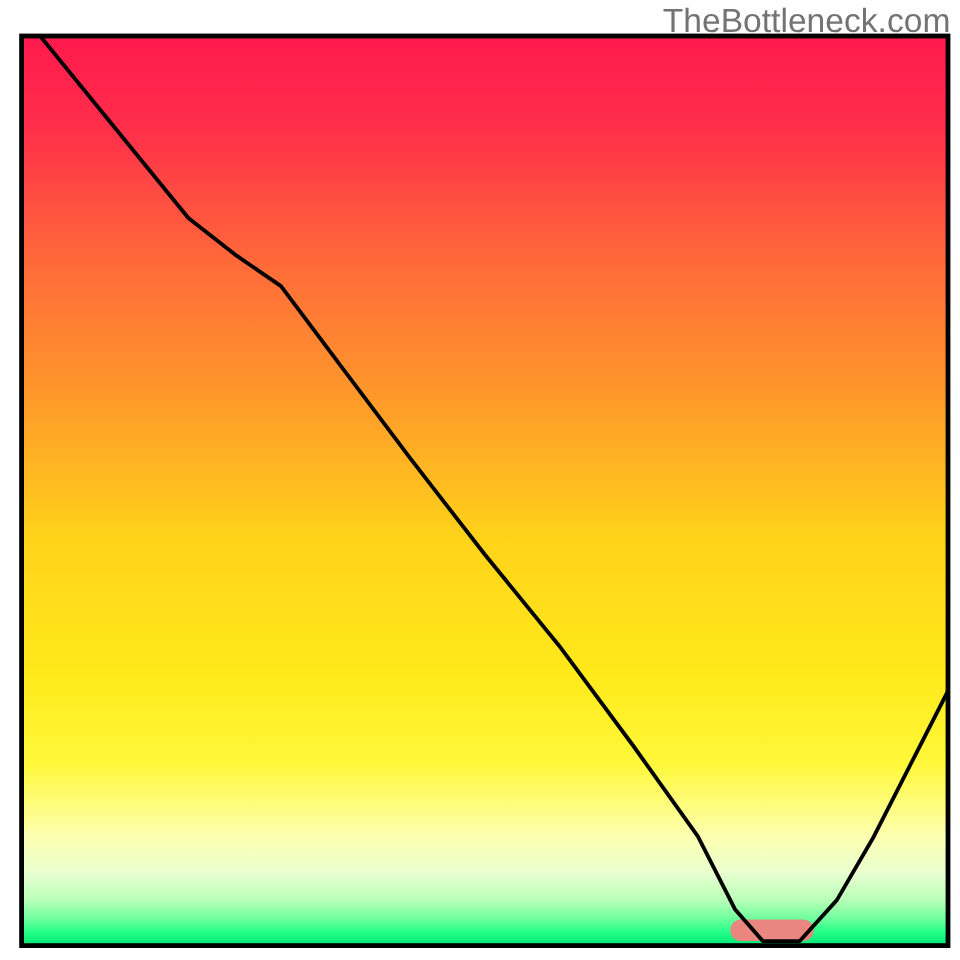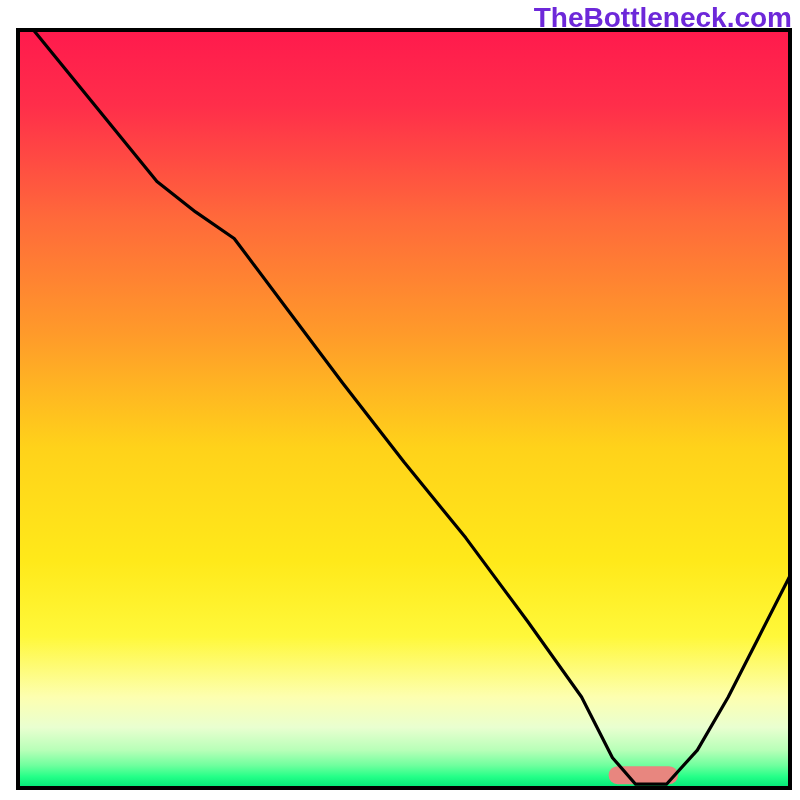--- a/index.html
+++ b/index.html
@@ -17,22 +17,22 @@
   }
   svg {
     display: block;
   }
   .watermark {
     position: absolute;
     top: 2px;
     right: 8px;
     font-family: Arial, Helvetica, sans-serif;
     font-size: 28px;
-    color: #6d28d9;
-    font-weight: 700;
+    color: #737373;
+    font-weight: 400;
     letter-spacing: 0px;
   }
 </style>
 </head>
 <body>
 <div class="container">
 
 <svg id="chart-svg" width="800" height="800" viewBox="0 0 800 800">
   <defs>
     <linearGradient id="heat" x1="0" y1="0" x2="0" y2="1">

